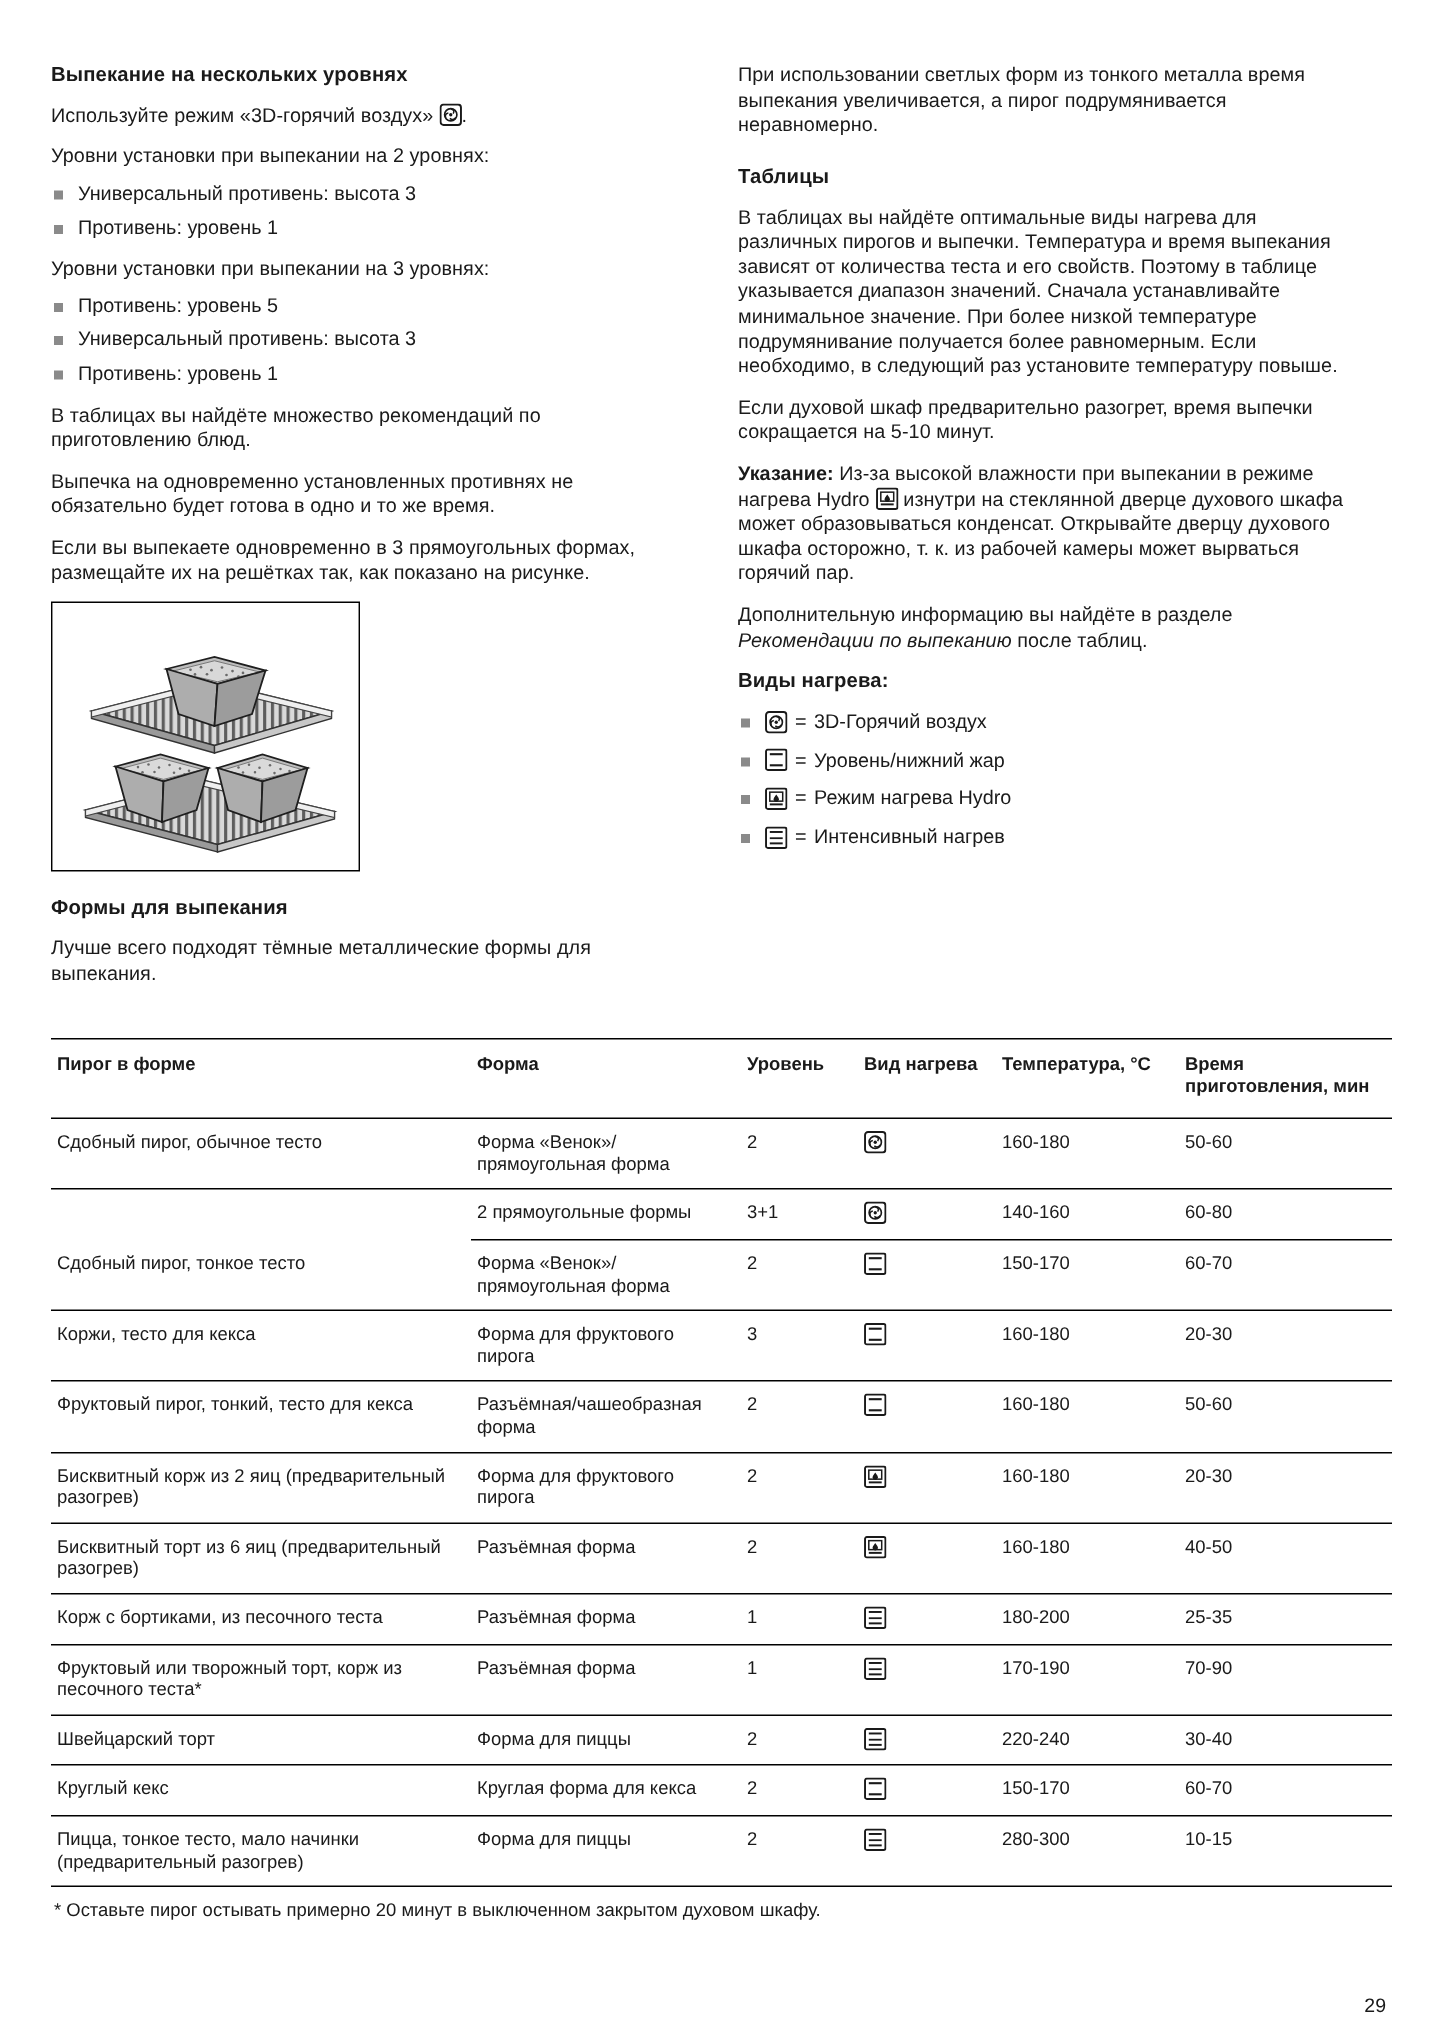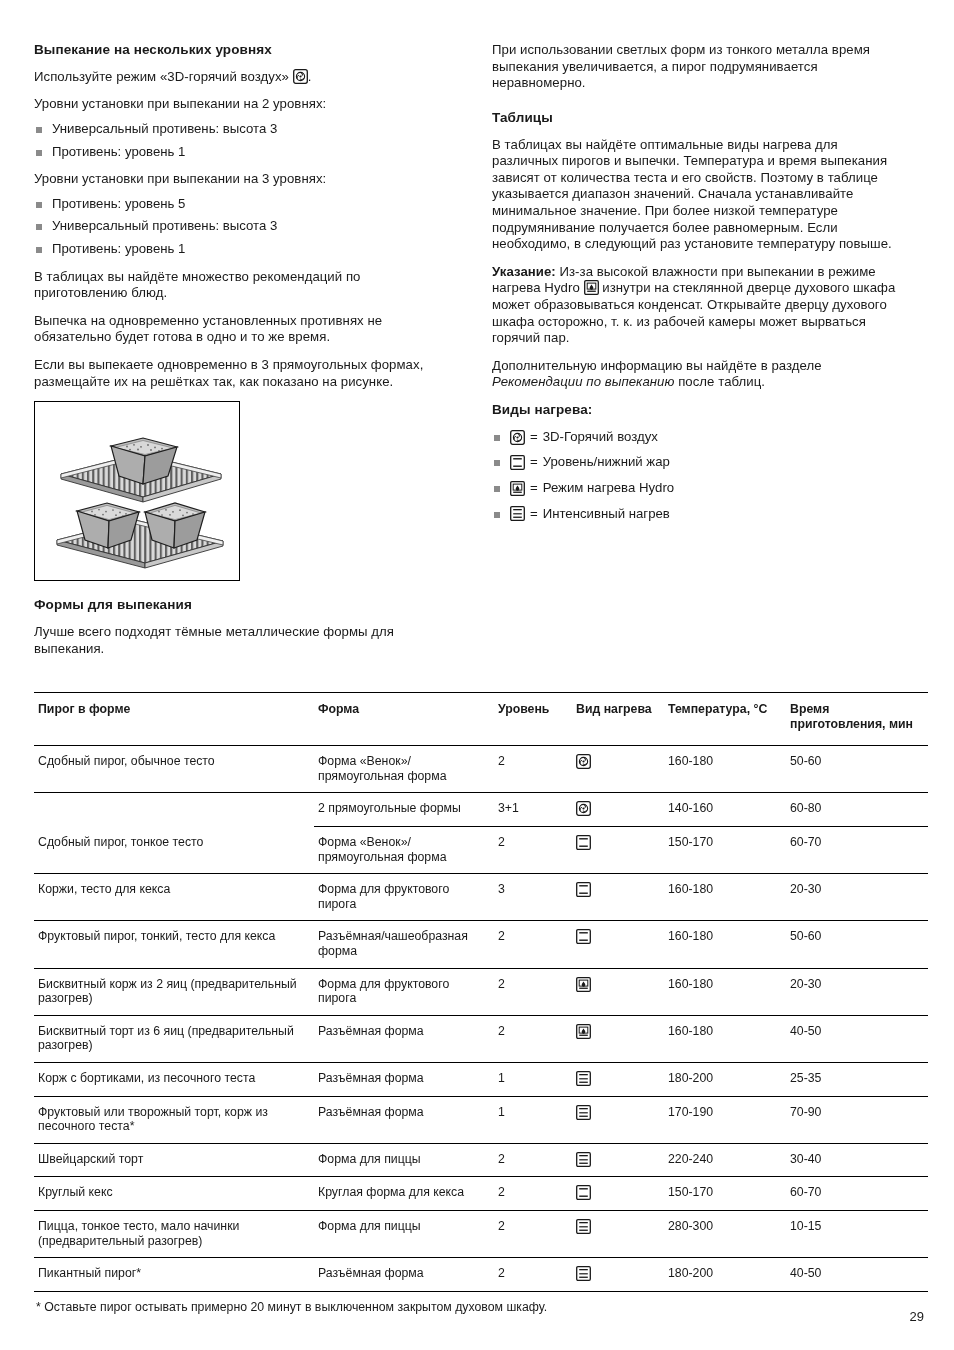--- a/index.html
+++ b/index.html
@@ -141,21 +141,21 @@
 
   .footnote {
     font-size: 12.3px;
     line-height: 15px;
     margin: 8px 0 0 2px;
   }
 
   .pageno {
     position: absolute;
     right: 30px;
-    bottom: 26px;
+    bottom: 6px;
     font-size: 13px;
   }
 </style>
 </head>
 <body>
 
 <div class="page">
 
   <div class="columns">
 
@@ -290,20 +290,21 @@
 
     <div class="col">
 
       <p class="txt">При использовании светлых форм из тонкого металла время выпекания увеличивается, а пирог подрумянивается неравномерно.</p>
 
 
       <h2 class="sec spaced">Таблицы</h2>
 
       <p class="txt">В таблицах вы найдёте оптимальные виды нагрева для различных пирогов и выпечки. Температура и время выпекания зависят от количества теста и его свойств. Поэтому в таблице указывается диапазон значений. Сначала устанавливайте минимальное значение. При более низкой температуре подрумянивание получается более равномерным. Если необходимо, в следующий раз установите температуру повыше.</p>
 
+      <p class="txt">Если духовой шкаф предварительно разогрет, время выпечки сокращается на 5-10 минут.</p>
 
       <p class="txt">
         <b class="lead">Указание:</b><span> Из-за высокой влажности при выпекании в режиме нагрева Hydro </span><span class="hicon">
           <svg width="15" height="15" viewBox="0 0 15 15">
             <rect x="0.7" y="0.7" width="13.6" height="13.6" rx="1.2" fill="#fff" stroke="#1a1a1a" stroke-width="1.3"></rect>
             <rect x="3.2" y="3.1" width="8.6" height="6" fill="none" stroke="#1a1a1a" stroke-width="1"></rect>
             <path d="M7.5 4.6 l1.5 2.2 a1.8 1.8 0 1 1 -3 0 z" fill="#1a1a1a"></path>
             <rect x="3.2" y="10.6" width="8.6" height="1.3" fill="#1a1a1a"></rect>
           </svg>
         </span><span> изнутри на стеклянной дверце духового шкафа может образовываться конденсат. Открывайте дверцу духового шкафа осторожно, т. к. из рабочей камеры может вырваться горячий пар.</span>
@@ -539,33 +540,20 @@
             <td>2</td>
             <td><span class="hicon"><svg width="15" height="15" viewBox="0 0 15 15">
                   <rect x="0.7" y="0.7" width="13.6" height="13.6" rx="1.2" fill="#fff" stroke="#1a1a1a" stroke-width="1.3"></rect>
                   <rect x="3.2" y="3.0" width="8.6" height="1.3" fill="#1a1a1a"></rect>
                   <rect x="3.2" y="7.2" width="8.6" height="1.2" fill="#1a1a1a"></rect>
                   <rect x="3.2" y="10.6" width="8.6" height="1.3" fill="#1a1a1a"></rect>
                 </svg></span></td>
             <td>280-300</td>
             <td>10-15</td>
           </tr>
-          <tr class="lastrow">
-            <td>Пикантный пирог*</td>
-            <td>Разъёмная форма</td>
-            <td>2</td>
-            <td><span class="hicon"><svg width="15" height="15" viewBox="0 0 15 15">
-                  <rect x="0.7" y="0.7" width="13.6" height="13.6" rx="1.2" fill="#fff" stroke="#1a1a1a" stroke-width="1.3"></rect>
-                  <rect x="3.2" y="3.0" width="8.6" height="1.3" fill="#1a1a1a"></rect>
-                  <rect x="3.2" y="7.2" width="8.6" height="1.2" fill="#1a1a1a"></rect>
-                  <rect x="3.2" y="10.6" width="8.6" height="1.3" fill="#1a1a1a"></rect>
-                </svg></span></td>
-            <td>180-200</td>
-            <td>40-50</td>
-          </tr>
         </tbody>
     </table>
 
     <div class="footnote">* Оставьте пирог остывать примерно 20 минут в выключенном закрытом духовом шкафу.</div>
   </div>
 
   <div class="pageno">29</div>
 </div>
 
 </body></html>

